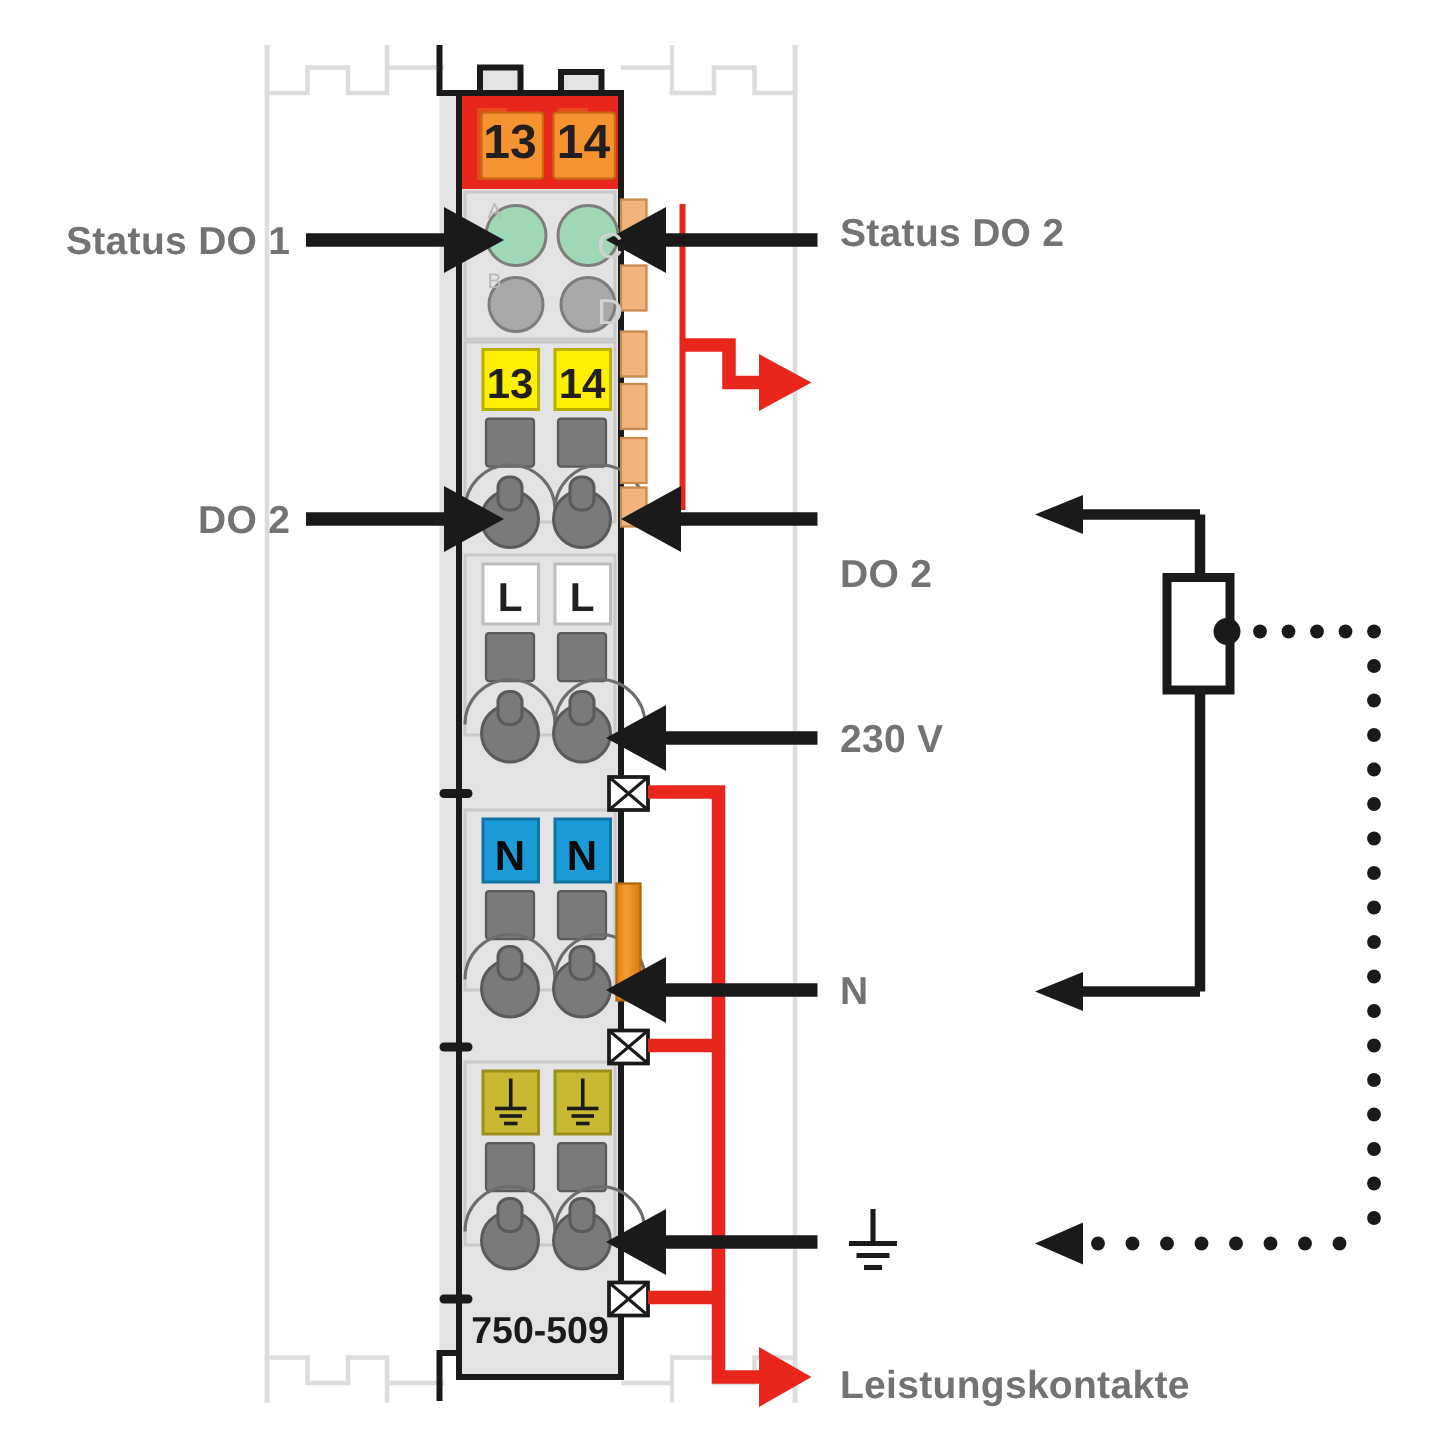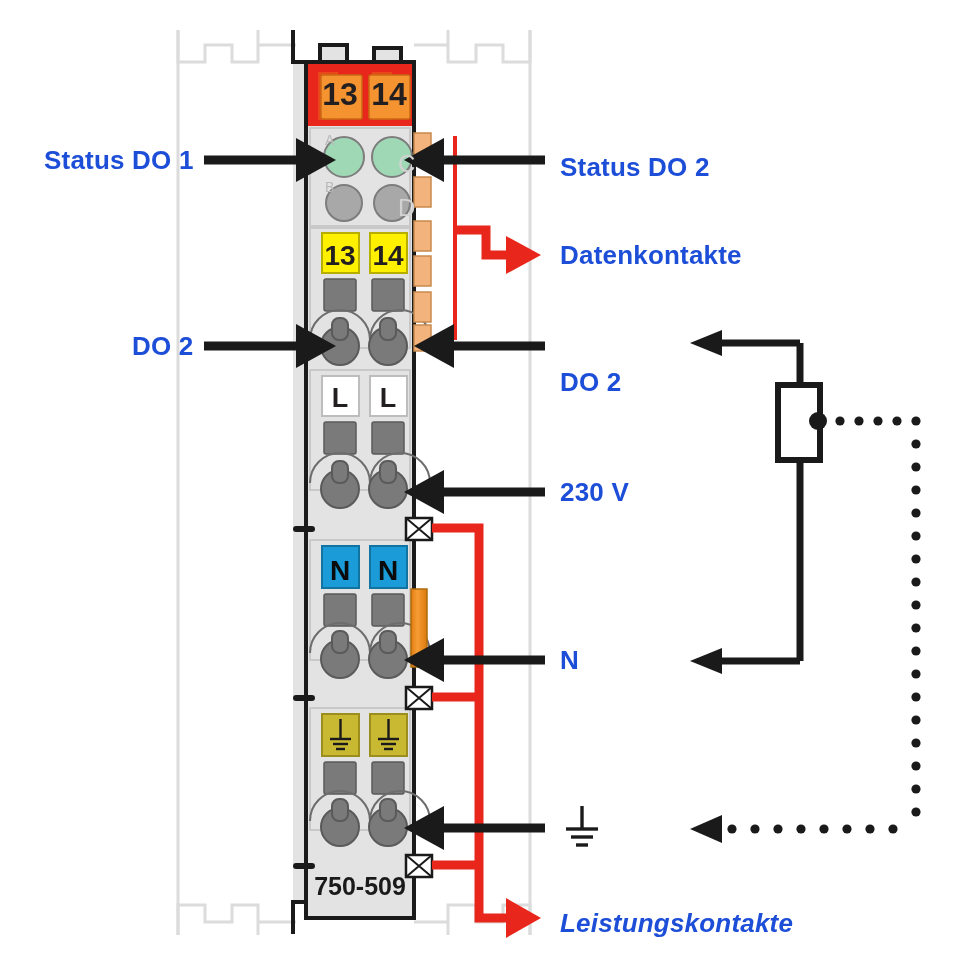--- a/index.html
+++ b/index.html
@@ -1,20 +1,20 @@
 <!DOCTYPE html>
 <html><head>
 <meta charset="utf-8">
 <style>
   html,body{margin:0;padding:0;background:#ffffff;}
   body{width:964px;height:964px;overflow:hidden;
        font-family:"Liberation Sans","DejaVu Sans",sans-serif;}
   #stage{position:relative;width:964px;height:964px;background:#fff;}
   #stage svg{position:absolute;left:0;top:0;}
-  .lbl{position:absolute;font-weight:bold;color:#1d4ed8;white-space:nowrap;}
+  .lbl{position:absolute;font-weight:bold;color:#737373;white-space:nowrap;}
   .lbl.big{font-size:26px;letter-spacing:.2px;}
 </style>
 </head>
 <body>
 
 <div id="stage">
 
   <svg width="964" height="964" viewBox="0 0 964 964">
     <defs>
       <marker id="blkArrow" markerWidth="10" markerHeight="10" refX="1" refY="4" orient="auto" markerUnits="strokeWidth">
@@ -300,20 +300,19 @@
     <text x="340" y="407" text-anchor="middle" font-size="27" font-weight="bold" fill="#231f20" font-family="Liberation Sans, sans-serif" id="r2a">L</text>
     <text x="388" y="407" text-anchor="middle" font-size="27" font-weight="bold" fill="#231f20" font-family="Liberation Sans, sans-serif" id="r2b">L</text>
 
     <text x="340" y="580" text-anchor="middle" font-size="28" font-weight="bold" fill="#0b0b0b" font-family="Liberation Sans, sans-serif" id="r3a">N</text>
     <text x="388" y="580" text-anchor="middle" font-size="28" font-weight="bold" fill="#0b0b0b" font-family="Liberation Sans, sans-serif" id="r3b">N</text>
   </svg>
 
   <div class="lbl big" style="left:44px;  top:145px;">Status DO 1</div>
   <div class="lbl big" style="left:132px; top:331px;">DO 2</div>
 
-  <div class="lbl big" style="left:560px; top:152px;">Status DO 2</div>
-  <div class="lbl big" style="left:560px; top:240px;">Datenkontakte</div>
+  <div class="lbl big" style="left:560px; top:140px;">Status DO 2</div>
   <div class="lbl big" style="left:560px; top:331px;margin-top:36px;">DO 2</div>
   <div class="lbl big" style="left:560px; top:477px;">230 V</div>
   <div class="lbl big" style="left:560px; top:645px;">N</div>
-  <div class="lbl big" style="left:560px; top:908px;font-style:italic;">Leistungskontakte</div>
+  <div class="lbl big" style="left:560px; top:908px;">Leistungskontakte</div>
 
 </div>
 
 </body></html>

